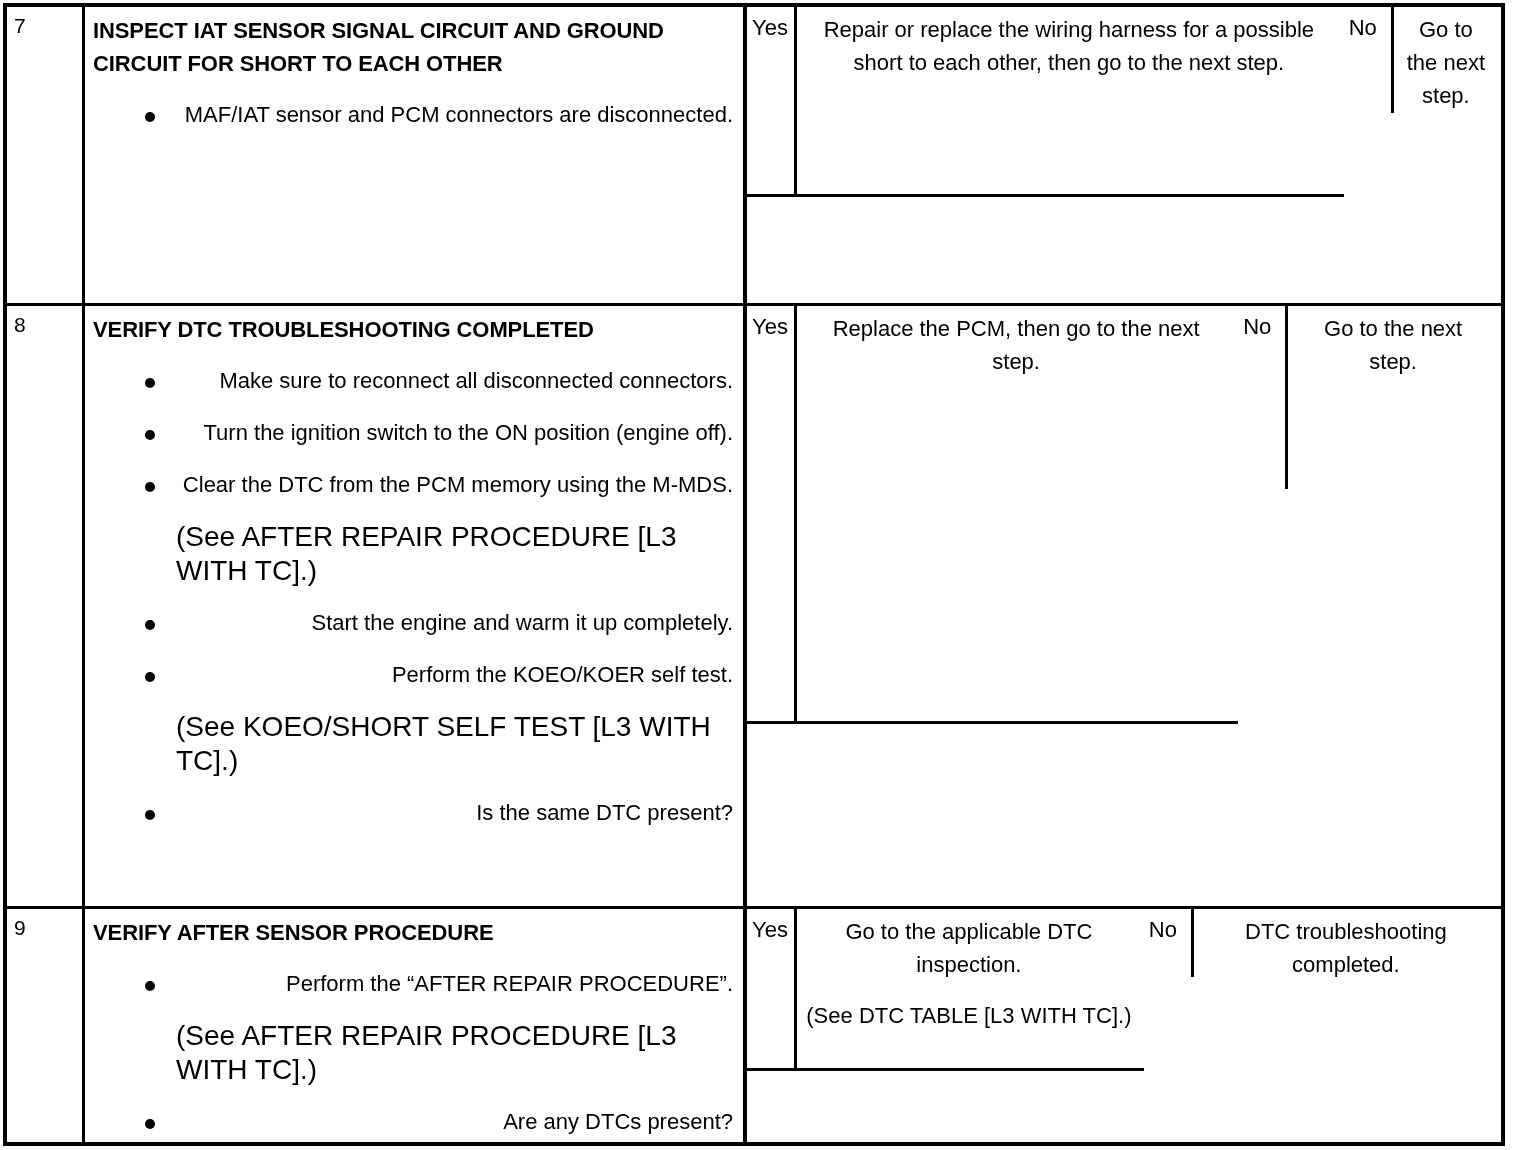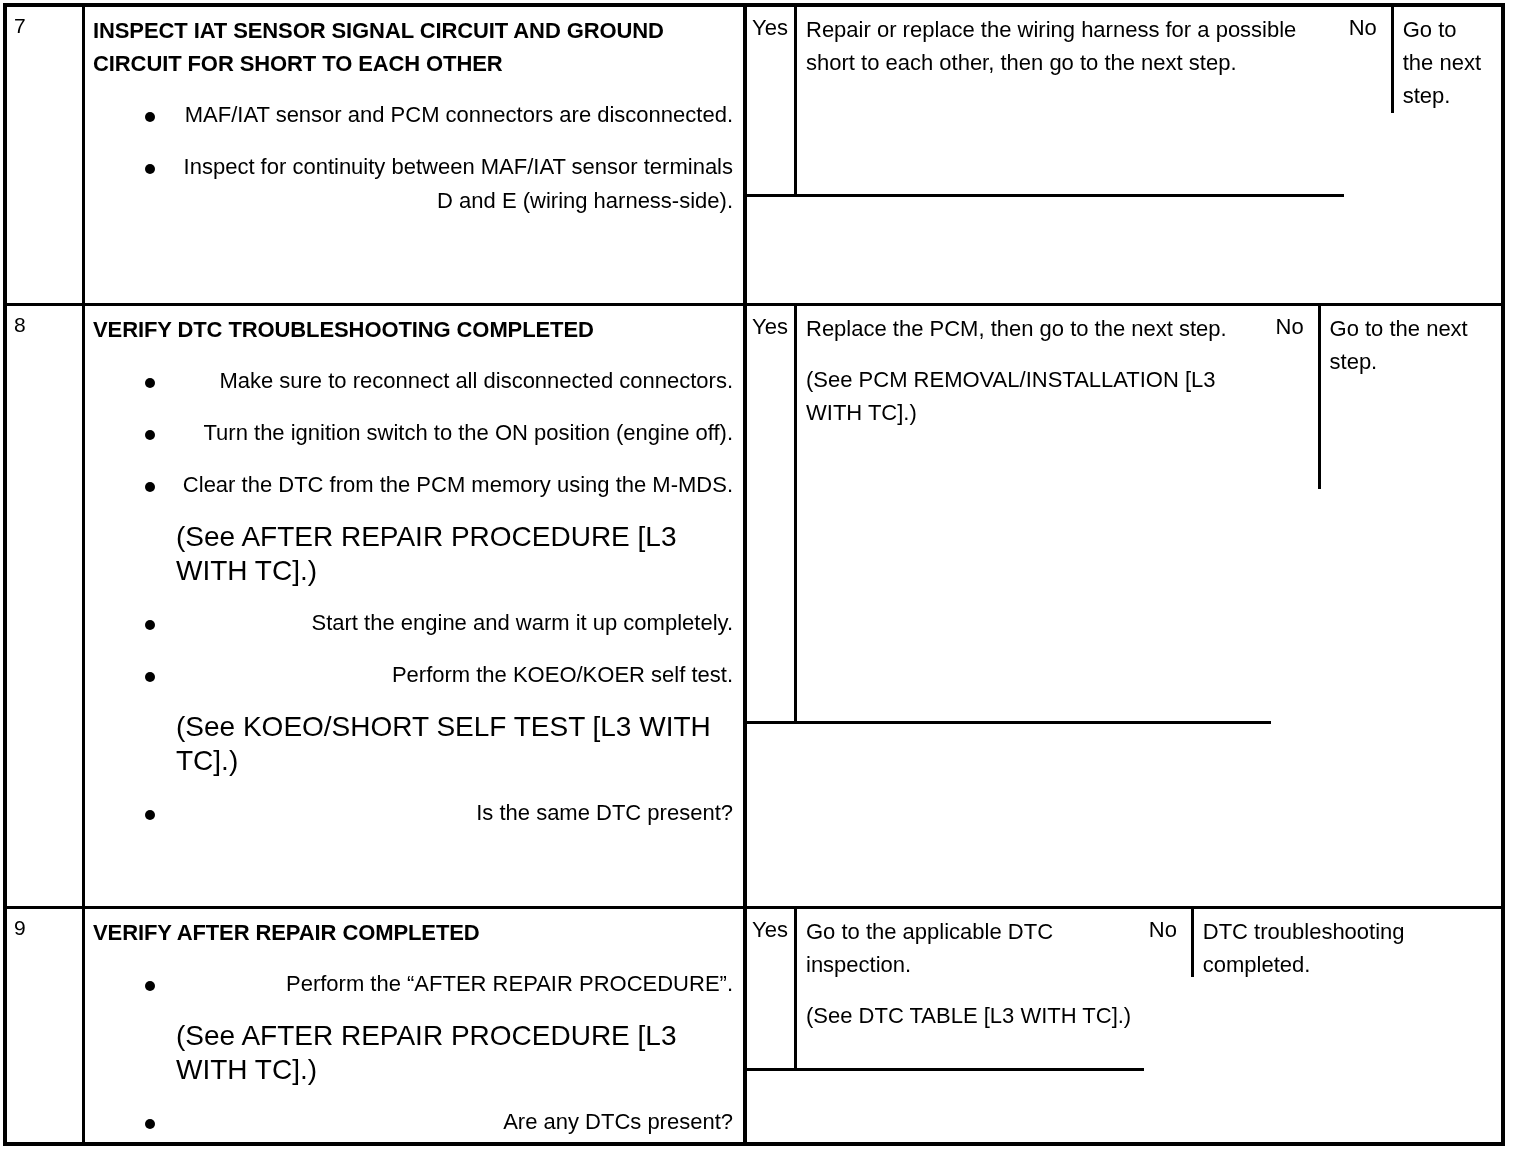--- a/index.html
+++ b/index.html
@@ -132,39 +132,39 @@
     font-size: 22px;
     line-height: 30px;
   }
   .col-result {
     flex: 1 1 auto;
     box-sizing: border-box;
     padding: 6px 12px 0 9px;
     font-size: 22px;
     line-height: 33px;
     overflow: hidden;
+    text-align: center;
   }
   .result-para { margin: 0; }
   .result-para + .result-para { margin-top: 18px; }
 </style>
 </head>
 <body>
 
 <div class="ts-table">
 
   <div class="step-row row-7">
     <div class="col-num">
       <span>7</span>
     </div>
 
     <div class="col-action">
       <div class="action-title">INSPECT IAT SENSOR SIGNAL CIRCUIT AND GROUND CIRCUIT FOR SHORT TO EACH OTHER</div>
       <ul class="bullets">
         <li class="bullet-item">MAF/IAT sensor and PCM connectors are disconnected.</li>
-        <li class="bullet-item">Inspect for continuity between MAF/IAT sensor terminals D and E (wiring harness-side).</li>
       </ul>
     </div>
 
     <div class="col-results">
       <div class="result-block r7-yes">
         <div class="col-yn">Yes</div>
         <div class="col-result">
           <p class="result-para">Repair or replace the wiring harness for a possible short to each other, then go to the next step.</p>
         </div>
       </div>
@@ -194,39 +194,38 @@
         <li class="note-line">(See KOEO/SHORT SELF TEST [L3 WITH TC].)</li>
         <li class="bullet-item">Is the same DTC present?</li>
       </ul>
     </div>
 
     <div class="col-results">
       <div class="result-block r8-yes">
         <div class="col-yn">Yes</div>
         <div class="col-result">
           <p class="result-para">Replace the PCM, then go to the next step.</p>
-          <p class="result-para">(See PCM REMOVAL/INSTALLATION [L3 WITH TC].)</p>
         </div>
       </div>
       <div class="result-block r8-no">
         <div class="col-yn">No</div>
         <div class="col-result">
           <p class="result-para">Go to the next step.</p>
         </div>
       </div>
     </div>
   </div>
 
   <div class="step-row row-9">
     <div class="col-num">
       <span>9</span>
     </div>
 
     <div class="col-action">
-      <div class="action-title">VERIFY AFTER REPAIR COMPLETED</div>
+      <div class="action-title">VERIFY AFTER SENSOR PROCEDURE</div>
       <ul class="bullets">
         <li class="bullet-item">Perform the “AFTER REPAIR PROCEDURE”.</li>
         <li class="note-line">(See AFTER REPAIR PROCEDURE [L3 WITH TC].)</li>
         <li class="bullet-item">Are any DTCs present?</li>
       </ul>
     </div>
 
     <div class="col-results">
       <div class="result-block r9-yes">
         <div class="col-yn">Yes</div>

